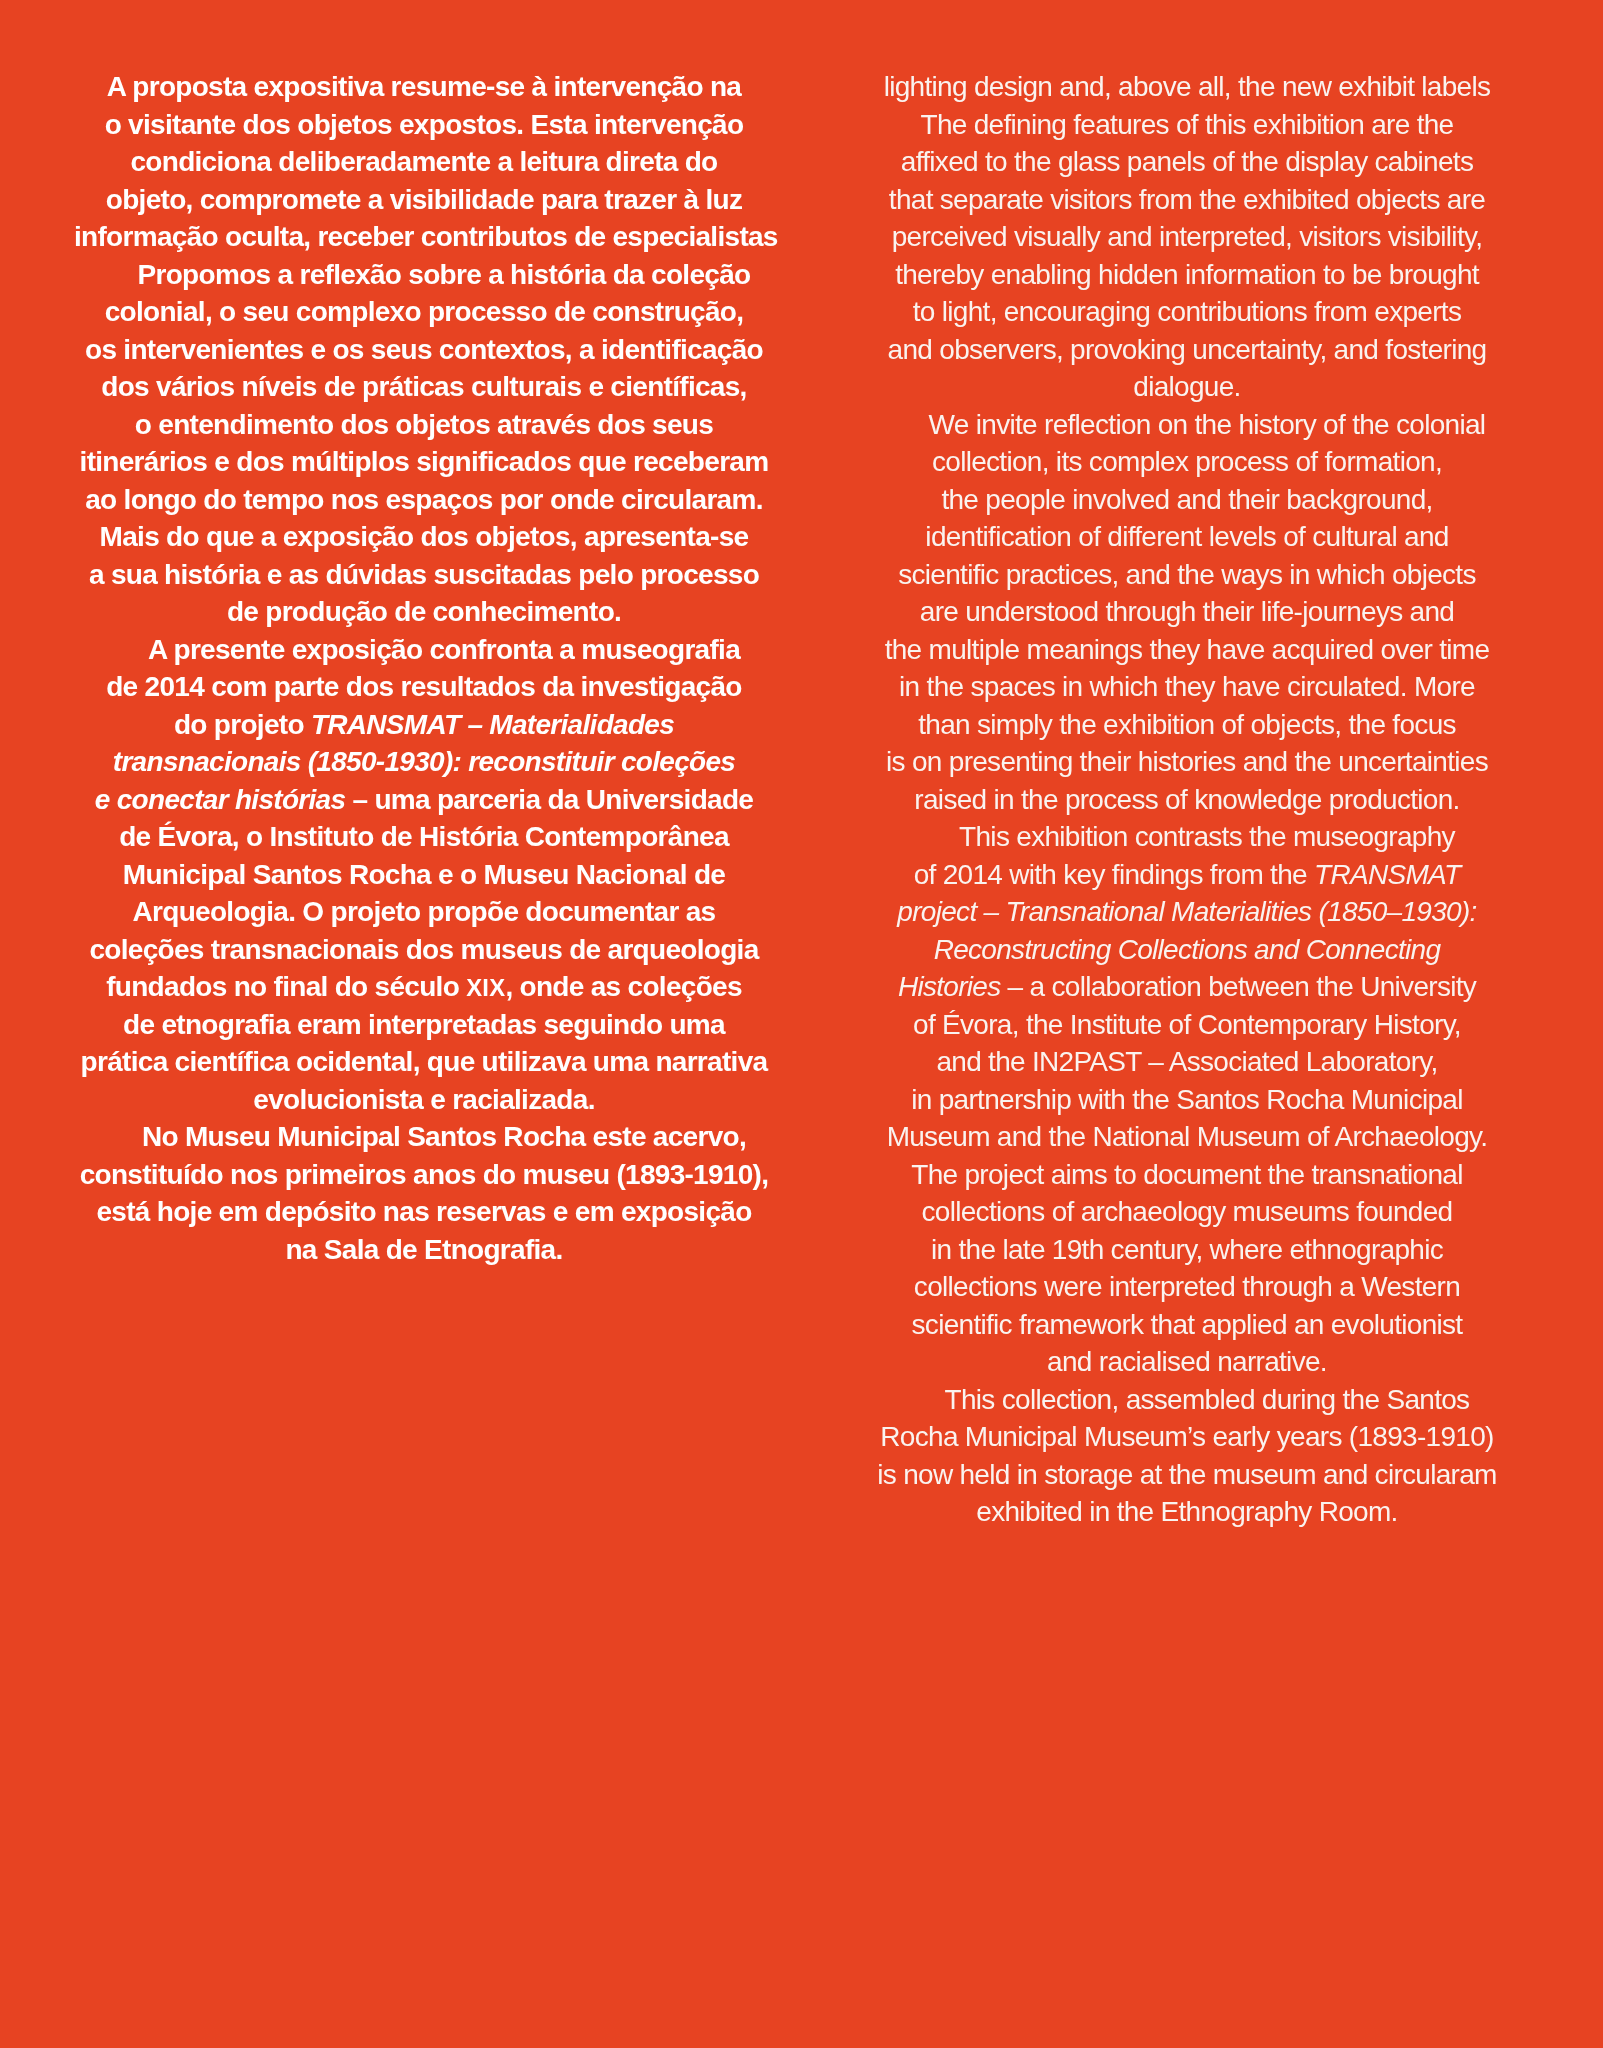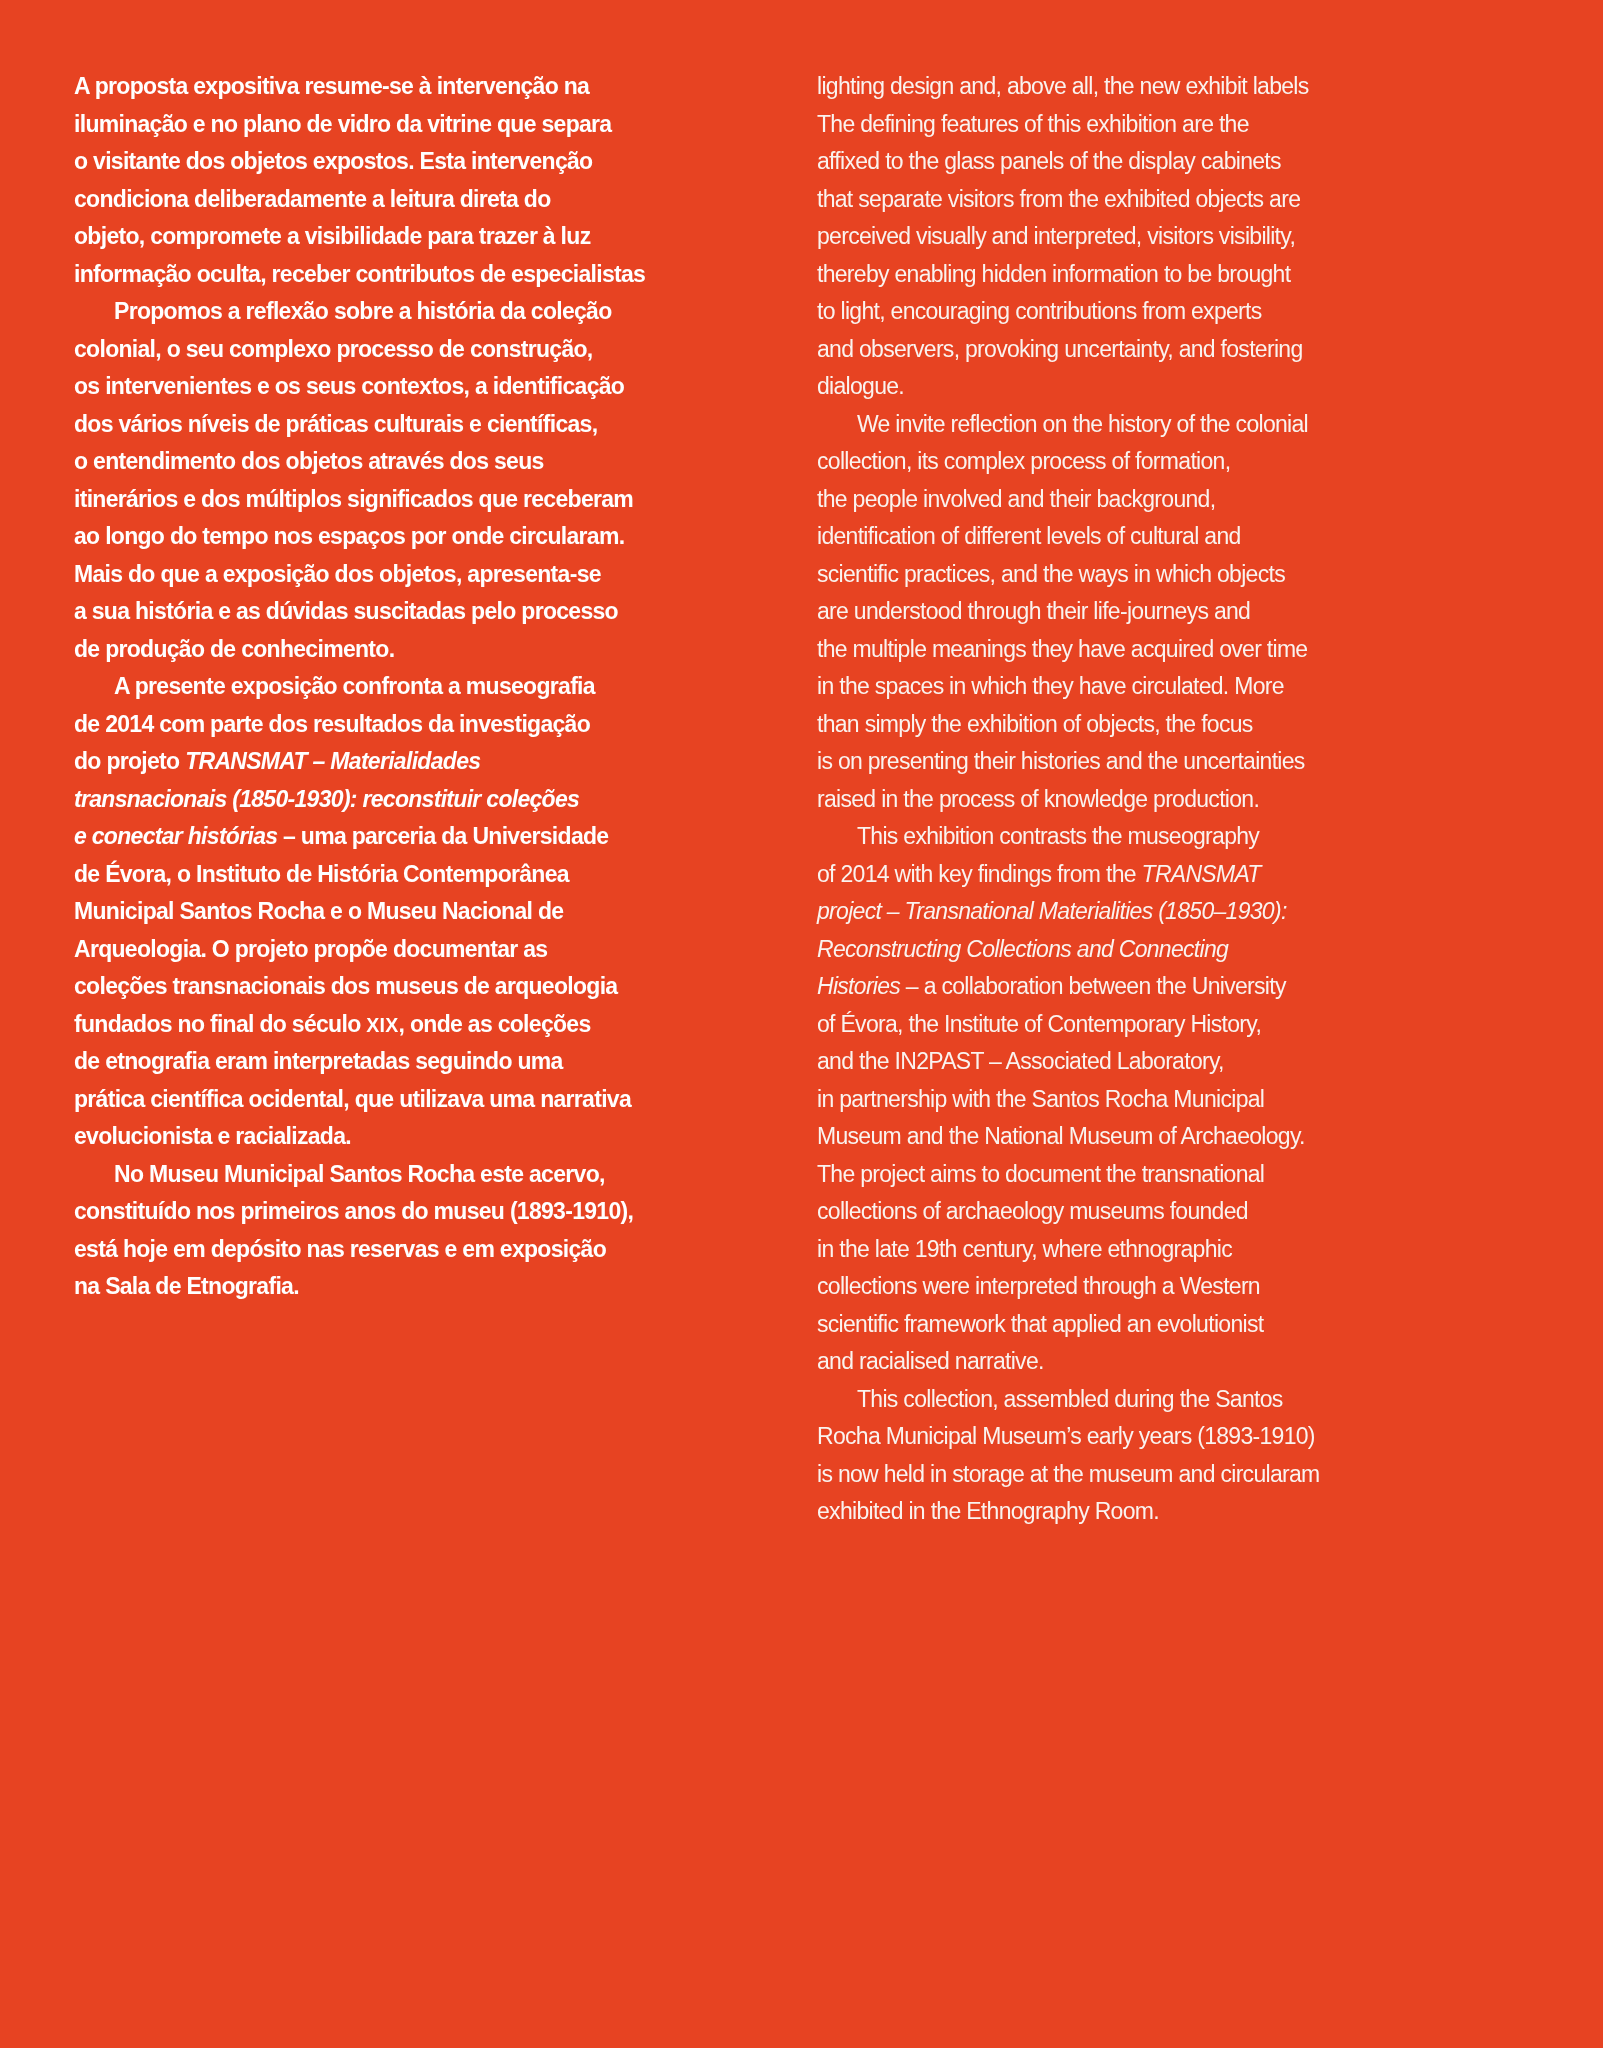--- a/index.html
+++ b/index.html
@@ -9,24 +9,25 @@
   body {
     width: 1603px;
     height: 2048px;
     position: relative;
     overflow: hidden;
     font-family: "Liberation Sans", sans-serif;
   }
   .column {
     position: absolute;
     top: 68px;
-    font-size: 23px;
+    font-size: 28px;
     line-height: 37.5px;
     letter-spacing: -0.7px;
     white-space: nowrap;
+    text-align: center;
   }
   #col-pt {
     left: 74px;
     width: 700px;
     font-weight: 700;
   }
   #col-en {
     left: 817px;
     width: 740px;
     font-weight: 400;
@@ -36,21 +37,20 @@
   .line { height: 37.5px; }
   .it { font-style: italic; }
   .sc { font-size: 0.85em; letter-spacing: 0.3px; }
 </style>
 </head>
 <body style="background: rgb(231, 67, 34);">
 
 <div id="col-pt" class="column" lang="pt" style="color: rgb(255, 255, 255);">
     <div class="para">
       <div class="line"><span>A proposta expositiva resume-se à intervenção na</span></div>
-      <div class="line"><span>iluminação e no plano de vidro da vitrine que separa</span></div>
       <div class="line"><span>o visitante dos objetos expostos. Esta intervenção</span></div>
       <div class="line"><span>condiciona deliberadamente a leitura direta do</span></div>
       <div class="line"><span>objeto, compromete a visibilidade para trazer à luz</span></div>
       <div class="line"><span>informação oculta, receber contributos de especialistas</span></div>
     </div>
     <div class="para indent">
       <div class="line"><span>Propomos a reflexão sobre a história da coleção</span></div>
       <div class="line"><span>colonial, o seu complexo processo de construção,</span></div>
       <div class="line"><span>os intervenientes e os seus contextos, a identificação</span></div>
       <div class="line"><span>dos vários níveis de práticas culturais e científicas,</span></div>

